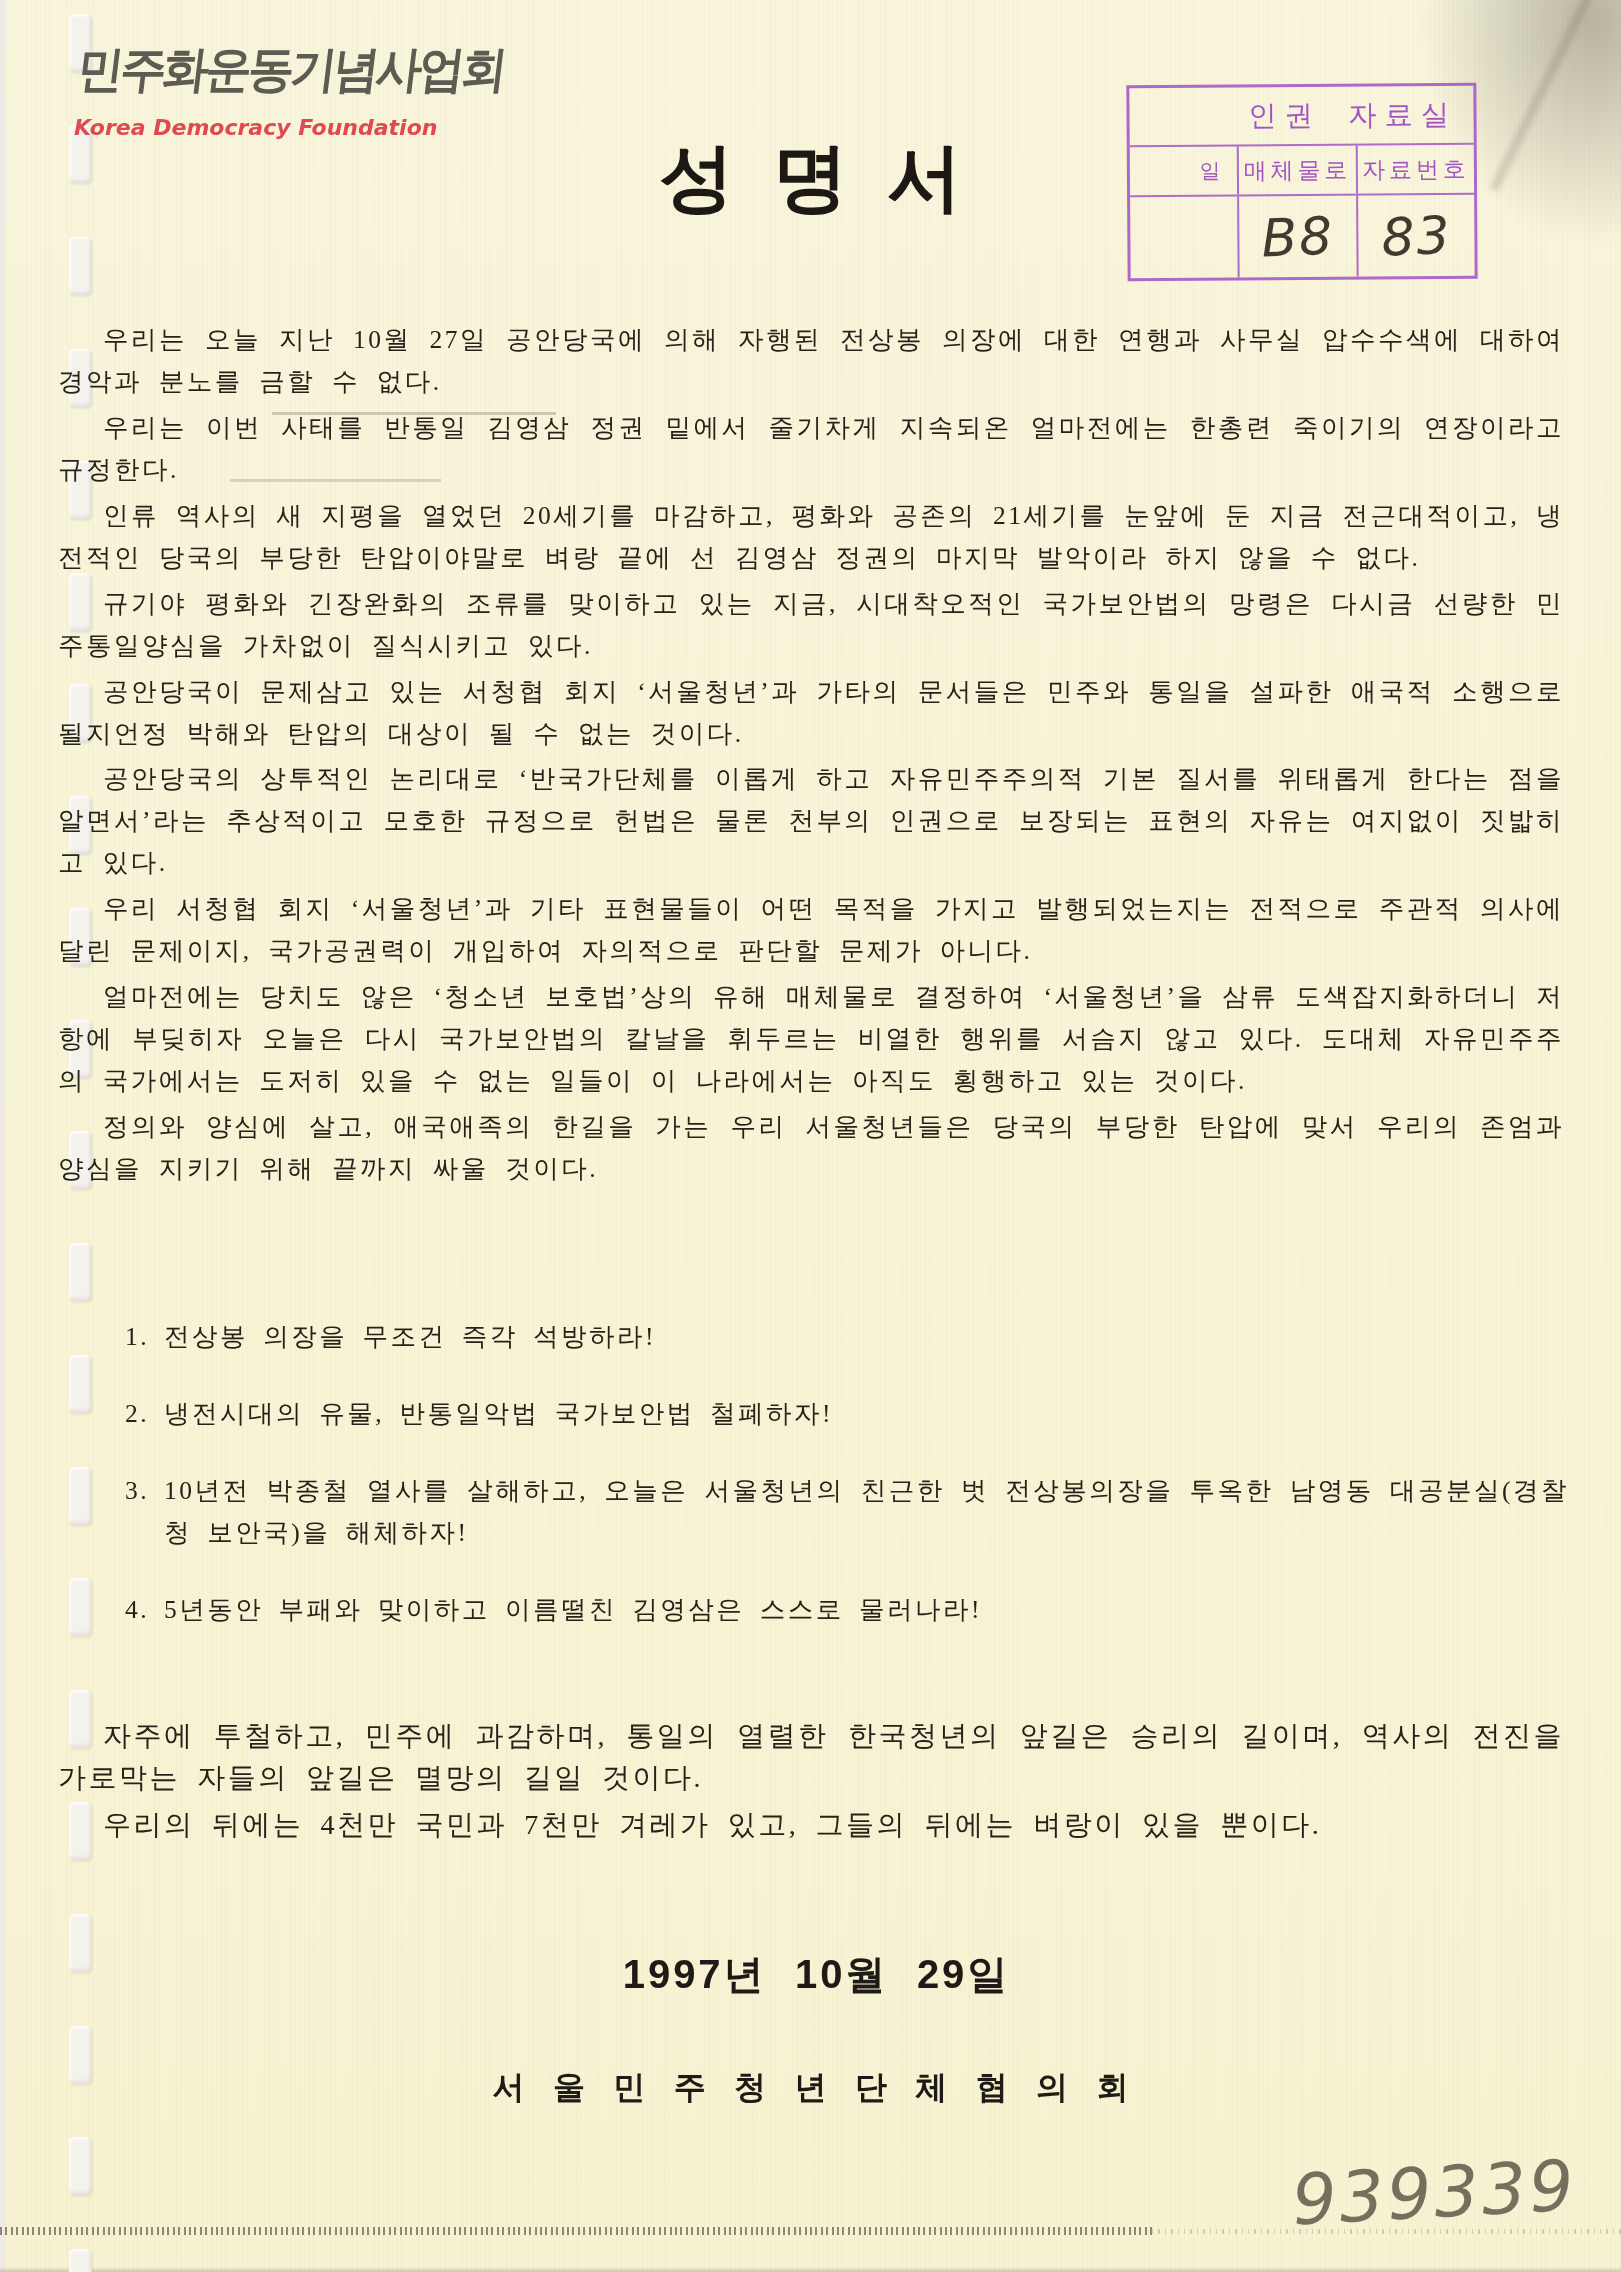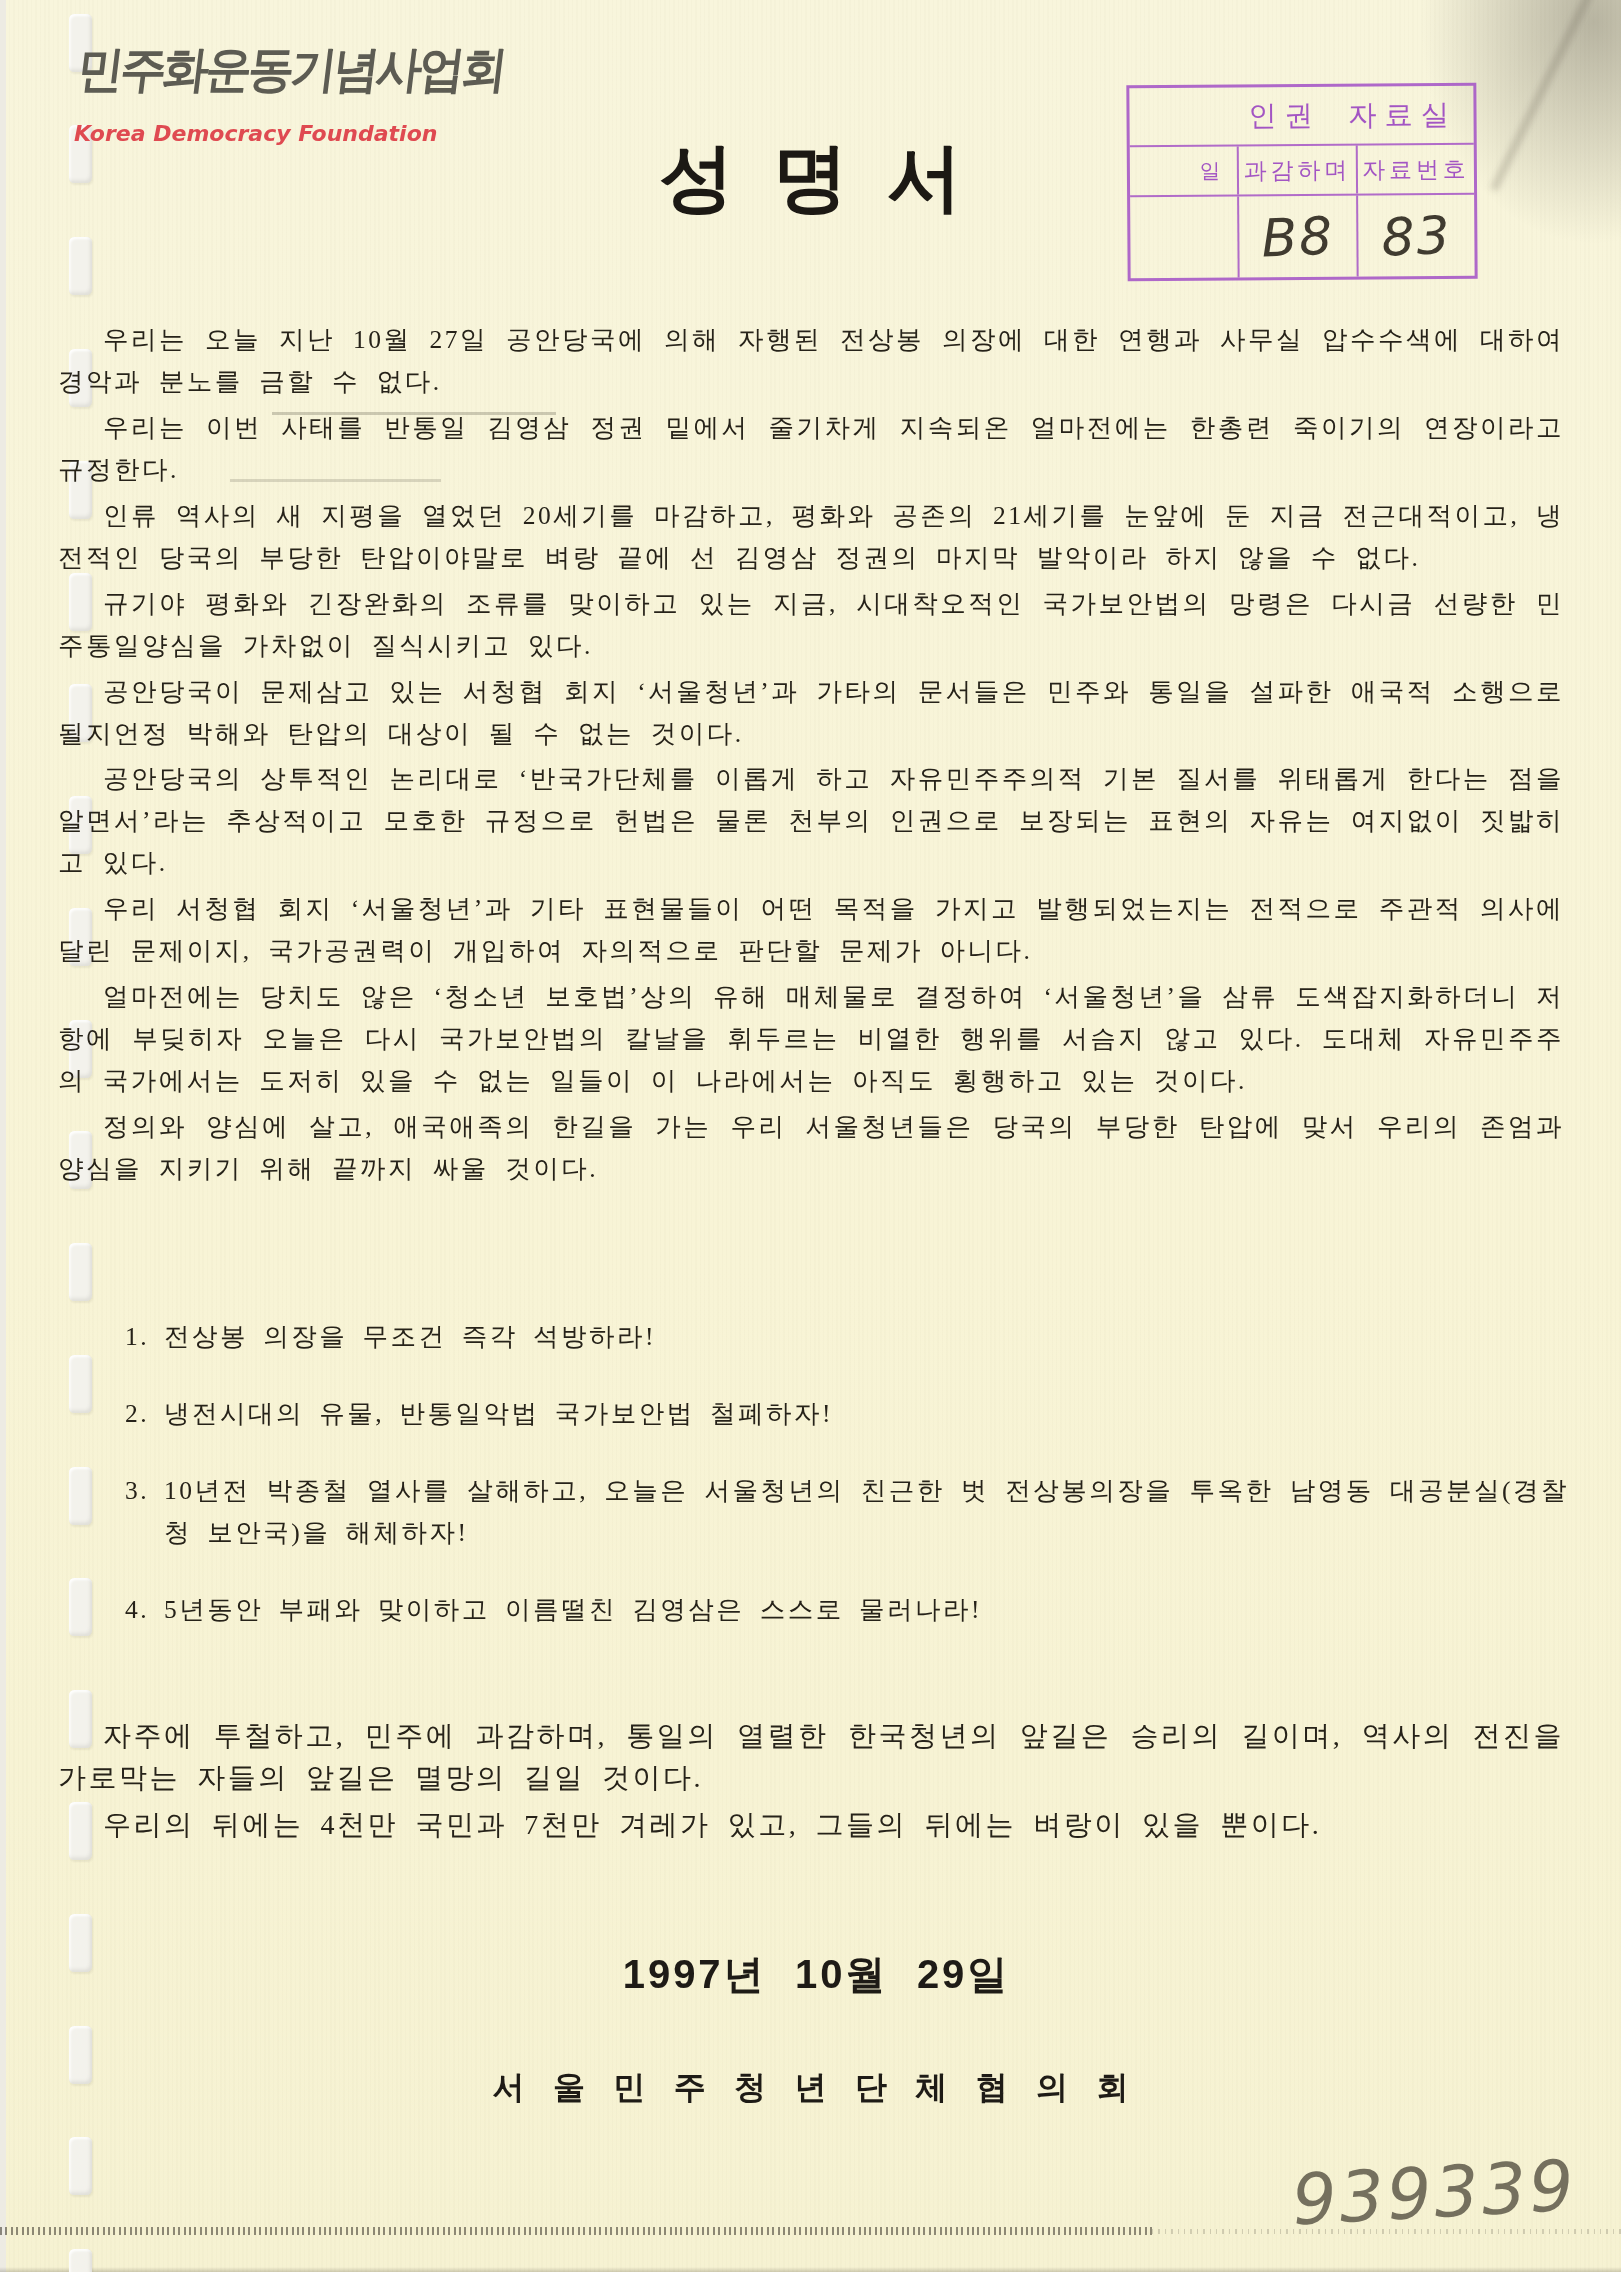--- a/index.html
+++ b/index.html
@@ -29,21 +29,21 @@
   .streak-p2{position:absolute;top:479px;left:230px;width:211px;height:2.5px;background:rgba(100,95,80,.22);filter:blur(0.5px);}
   
   .hole{position:absolute;left:69px;width:22.5px;height:58px;border-radius:5.4px;
     background:#f3f2ec;
     box-shadow:inset -2px -2.5px 3.4px rgba(60,58,48,.10), inset 1.5px 2px 2.5px rgba(255,255,255,.95), 1px 1.5px 2px rgba(60,58,48,.07);}
   
   .logo{position:absolute;left:74px;top:41px;}
   .logo-kr{font-family:"DejaVu Sans","Liberation Sans",sans-serif;font-weight:bold;font-size:46px;
     color:#5d5c53;transform:skewX(-7deg) scaleY(1.06);transform-origin:left bottom;letter-spacing:-3.4px;}
   .logo-en{font-family:"DejaVu Sans","Liberation Sans",sans-serif;font-weight:bold;font-style:italic;
-    font-size:22px;color:#df4a51;margin-top:18px;letter-spacing:0;}
+    font-size:22px;color:#df4a51;margin-top:12px;letter-spacing:0;}
   
   .stamp{position:absolute;left:1127px;top:84px;width:350px;height:196px;box-sizing:border-box;
     border:3.4px solid rgba(164,84,198,.88);color:rgba(158,76,194,.95);
     transform:rotate(-.4deg);font-family:"Liberation Serif","DejaVu Serif",serif;}
   .stamp-row1{height:59px;box-sizing:border-box;border-bottom:2.9px solid rgba(164,84,198,.85);
     display:flex;align-items:center;justify-content:flex-end;padding-right:16.7px;
     font-size:28.4px;letter-spacing:7.8px;word-spacing:12.7px;}
   .stamp-row2,.stamp-row3{display:grid;grid-template-columns:109px 119px 1fr;box-sizing:border-box;}
   .stamp-row2{height:50px;border-bottom:2.9px solid rgba(164,84,198,.85);}
   .stamp-row3{height:81px;}
@@ -120,21 +120,21 @@
 
   <div class="logo">
     <div class="logo-kr">민주화운동기념사업회</div>
     <div class="logo-en">Korea Democracy Foundation</div>
   </div>
 
   <div class="stamp">
     <div class="stamp-row1">인권 자료실</div>
     <div class="stamp-row2">
       <div class="s-cell b date">일</div>
-      <div class="s-cell b">과감하며</div>
+      <div class="s-cell b">매체물로</div>
       <div class="s-cell">자료번호</div>
     </div>
     <div class="stamp-row3">
       <div class="s-cell b"></div>
       <div class="s-cell b">
         <span class="s-val">B8</span>
       </div>
       <div class="s-cell">
         <span class="s-val">83</span>
       </div>

